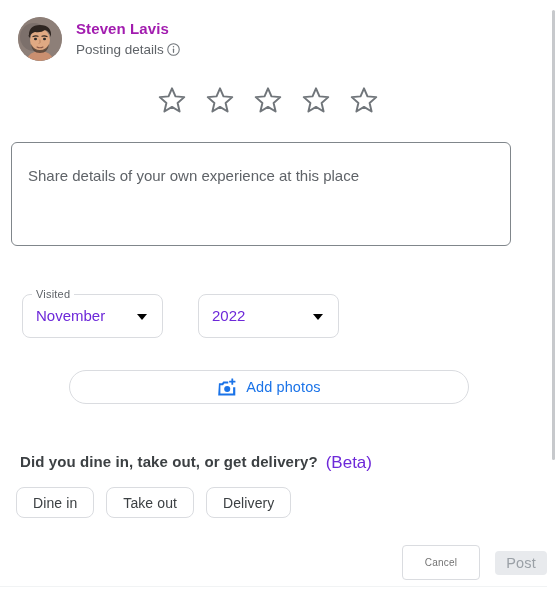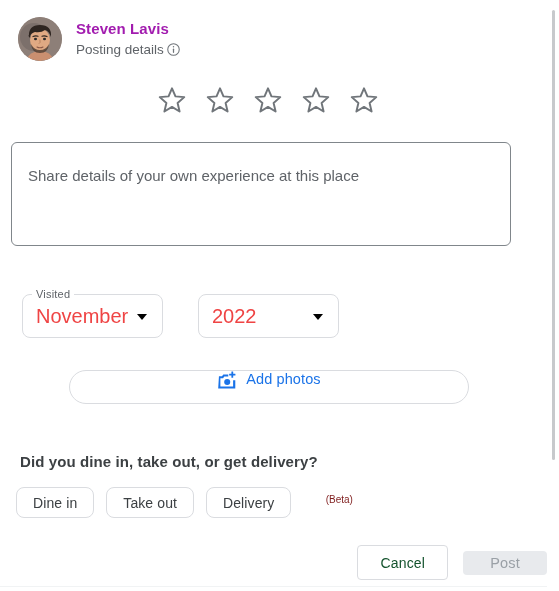--- a/index.html
+++ b/index.html
@@ -134,22 +134,22 @@
     top: -7px;
     left: 9px;
     background: #fff;
     padding: 0 4px;
     font-size: 11px;
     color: #5f6368;
     line-height: 12px;
     letter-spacing: .2px;
   }
   .select-value {
-    font-size: 20px;
-    color: #ef4444;
+    font-size: 15px;
+    color: #6d28d9;
     padding-left: 13px;
     line-height: 18px;
   }
   .select-arrow {
     position: absolute;
     right: 15px;
     top: 50%;
     margin-top: -2px;
     width: 0; height: 0;
     border-left: 5px solid transparent;
@@ -162,20 +162,21 @@
     position: absolute;
     left: 69px;
     top: 370px;
     width: 400px;
     height: 34px;
     box-sizing: border-box;
     border: 1px solid #dadce0;
     border-radius: 20px;
     background: #fff;
     display: flex;
+    align-items: center;
     justify-content: center;
     gap: 8px;
     cursor: pointer;
     padding: 0;
     font-family: "Liberation Sans", sans-serif;
   }
   .camera-icon { width: 21px; height: 19px; display: block; }
   .add-photos-label {
     font-size: 14.5px;
     color: #1a73e8;
@@ -191,23 +192,22 @@
     align-items: flex-start;
     gap: 8px;
   }
   .dine-question-text {
     font-size: 15px;
     font-weight: bold;
     color: #3c4043;
     letter-spacing: .1px;
   }
   .dine-beta {
-    font-size: 10px;
-    color: #7f1d1d;
-    margin-top: 41px;
+    font-size: 17px;
+    color: #6d28d9;
   }
 
   .chips {
     position: absolute;
     left: 16px;
     top: 487px;
     display: flex;
     gap: 12px;
   }
   .chip {
@@ -243,30 +243,30 @@
     align-items: center;
     gap: 15px;
   }
   .btn-cancel {
     box-sizing: border-box;
     height: 35px;
     padding: 0 22px;
     border: 1px solid #dadce0;
     border-radius: 4px;
     background: #fff;
-    color: #14532d;
-    font-family: "Liberation Sans", sans-serif;
-    font-size: 14px;
+    color: #737373;
+    font-family: "Liberation Sans", sans-serif;
+    font-size: 10px;
     letter-spacing: .2px;
     cursor: pointer;
   }
   .btn-post {
     box-sizing: border-box;
     height: 24px;
-    padding: 0 26px;
+    padding: 0 10px;
     border: 1px solid transparent;
     border-radius: 4px;
     background: #e8eaed;
     color: #9aa0a6;
     font-family: "Liberation Sans", sans-serif;
     font-size: 14.5px;
     letter-spacing: .2px;
     cursor: default;
   }
 

